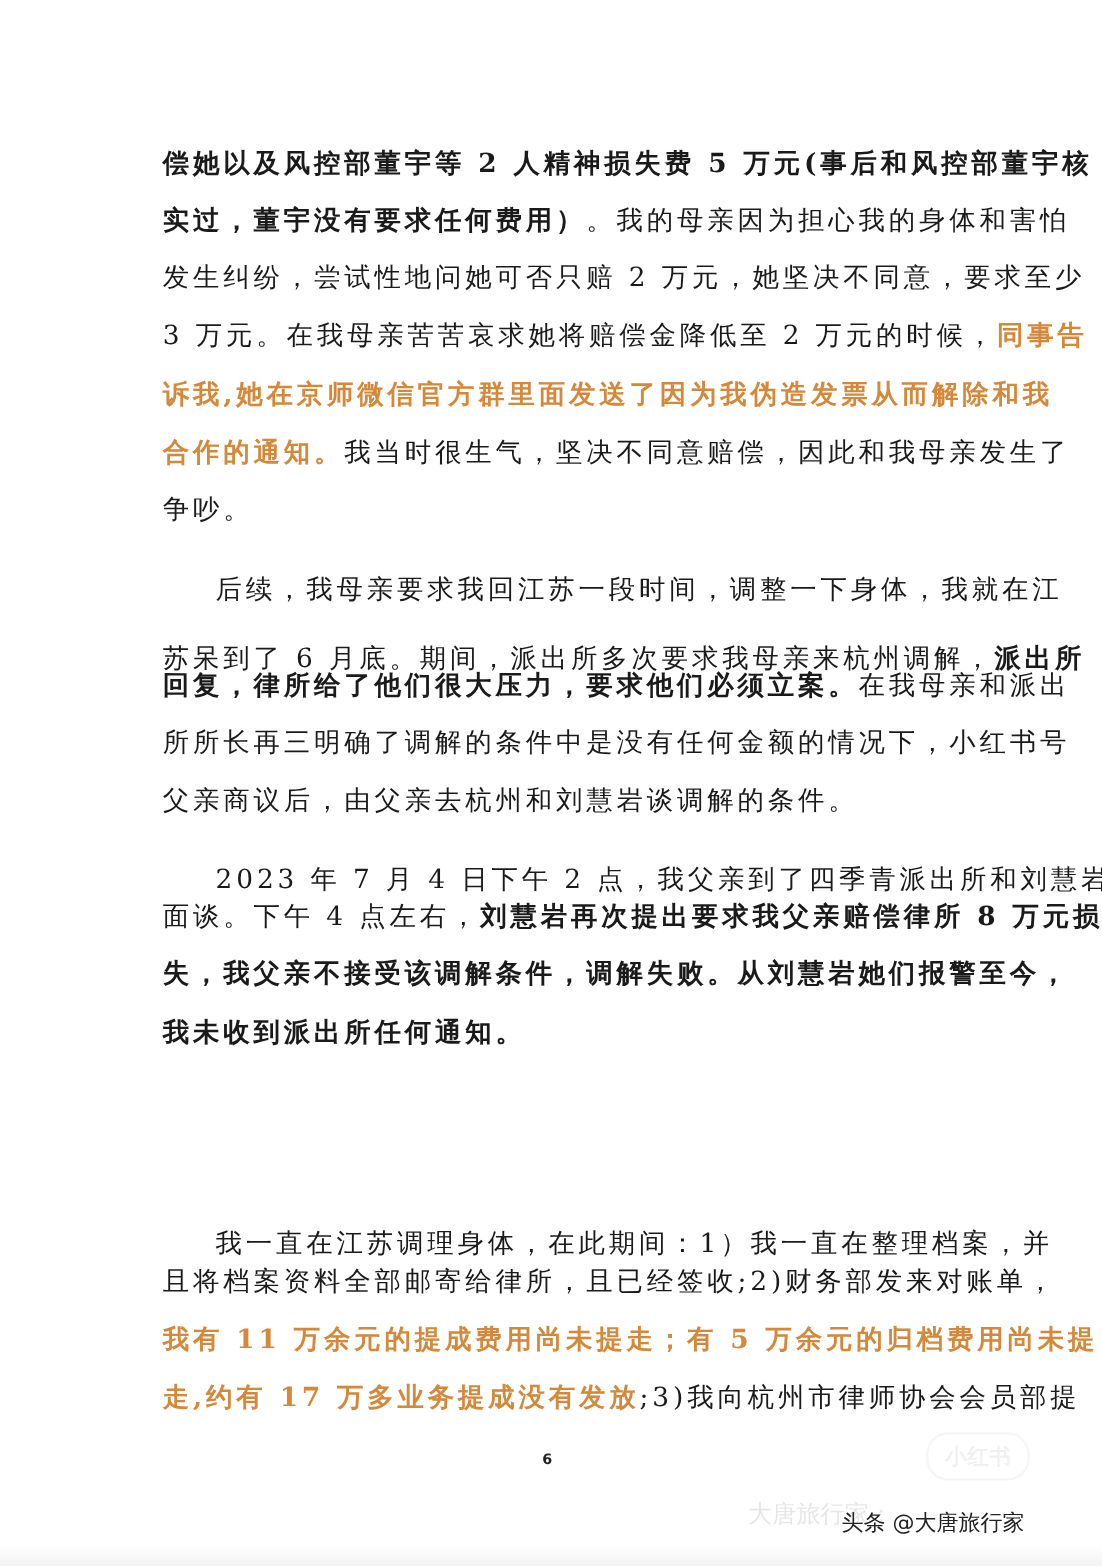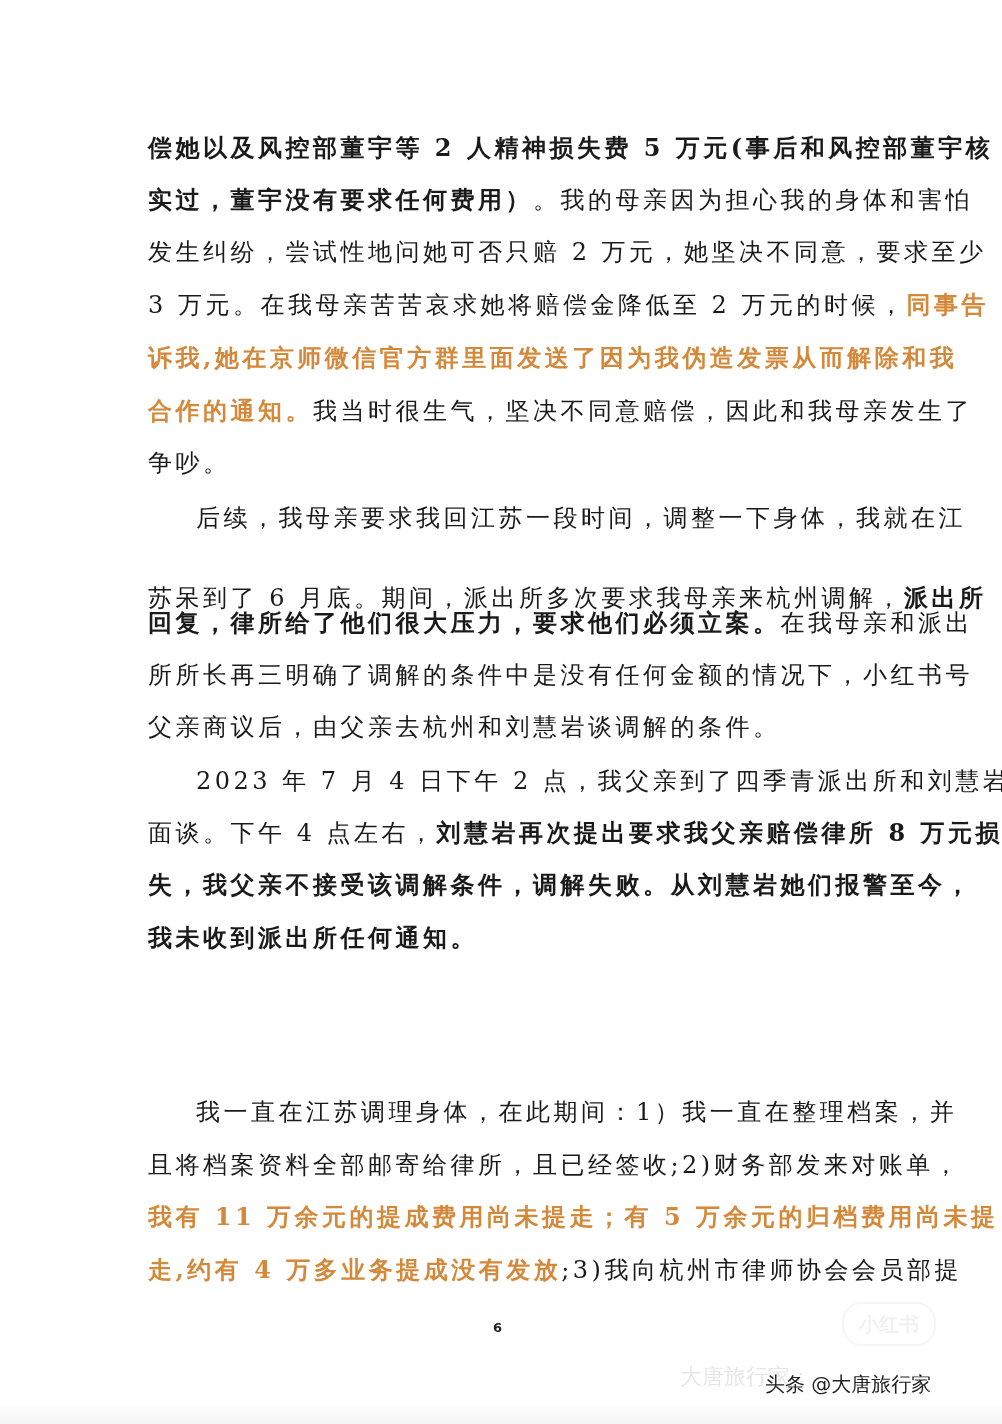--- a/index.html
+++ b/index.html
@@ -5,21 +5,21 @@
   html, body { margin: 0; padding: 0; }
   body {
     width: 1002px; height: 1424px; background: #ffffff; position: relative; overflow: hidden;
     font-family: "DejaVu Serif", "Liberation Serif", serif; color: #1a1a1a;
   }
   .page { position: absolute; left: 0; top: 0; width: 836px; height: 1424px; }
   .line {
     position: absolute; left: 148px; width: 710px; height: 40px;
     font-size: 24px; line-height: 40px; white-space: nowrap; letter-spacing: 3.5px;
   }
-  .line.indent { left: 196px; width: 662px; }
+  .line.indent { left: 196px; width: 662px; margin-top: 18px; }
   .seg-b { font-weight: bold; }
   .seg-o { color: #d4883a; font-weight: bold; }
   .heading {
     position: absolute; left: 148px; top: 1005px; font-size: 25px; line-height: 42px;
     font-family: "DejaVu Sans", "Liberation Sans", sans-serif; letter-spacing: 1.5px; color: #111;
   }
   .page-num {
     position: absolute; left: 493px; top: 1320px; font-size: 13px;
     font-family: "DejaVu Sans", "Liberation Sans", sans-serif; font-weight: bold; color: #222;
   }
@@ -59,21 +59,21 @@
       <div class="line" style="top: 603px;"><span class="seg-b">回复，律所给了他们很大压力，要求他们必须立案。</span><span class="seg-n">在我母亲和派出</span></div>
       <div class="line" style="top: 655px;"><span class="seg-n">所所长再三明确了调解的条件中是没有任何金额的情况下，小红书号</span></div>
       <div class="line" style="top: 707px;"><span class="seg-n">父亲商议后，由父亲去杭州和刘慧岩谈调解的条件。</span></div>
       <div class="line indent" style="top: 761px;"><span class="seg-n">2023 年 7 月 4 日下午 2 点，我父亲到了四季青派出所和刘慧岩</span></div>
       <div class="line" style="top: 813px;"><span class="seg-n">面谈。下午 4 点左右，</span><span class="seg-b">刘慧岩再次提出要求我父亲赔偿律所 8 万元损</span></div>
       <div class="line" style="top: 865px;"><span class="seg-b">失，我父亲不接受该调解条件，调解失败。从刘慧岩她们报警至今，</span></div>
       <div class="line" style="top: 918px;"><span class="seg-b">我未收到派出所任何通知。</span></div>
       <div class="line indent" style="top: 1092px;"><span class="seg-n">我一直在江苏调理身体，在此期间：1）我一直在整理档案，并</span></div>
       <div class="line" style="top: 1145px;"><span class="seg-n">且将档案资料全部邮寄给律所，且已经签收;2)财务部发来对账单，</span></div>
       <div class="line" style="top: 1197px;"><span class="seg-o">我有 11 万余元的提成费用尚未提走；有 5 万余元的归档费用尚未提</span></div>
-      <div class="line" style="top: 1250px;"><span class="seg-o">走,约有 4 万多业务提成没有发放</span><span class="seg-n">;3)我向杭州市律师协会会员部提</span></div>
+      <div class="line" style="top: 1250px;"><span class="seg-o">走,约有 17 万多业务提成没有发放</span><span class="seg-n">;3)我向杭州市律师协会会员部提</span></div>
     </div>
 
 
   <div class="page-num">6</div>
 
   <div class="wm-badge">小红书</div>
   <div class="wm-xhs">大唐旅行家：</div>
   <div class="wm-toutiao">头条 @大唐旅行家</div>
   <div class="bottom-fade"></div>
 </div>

